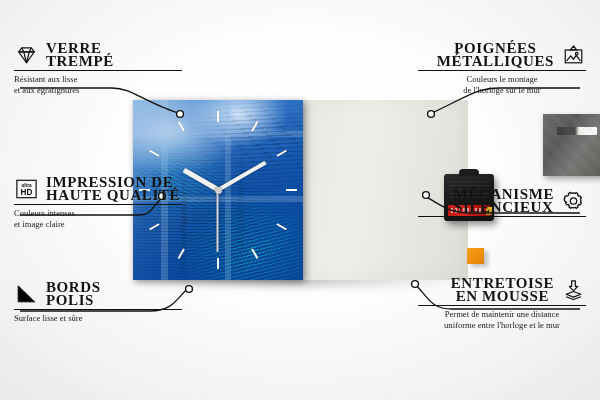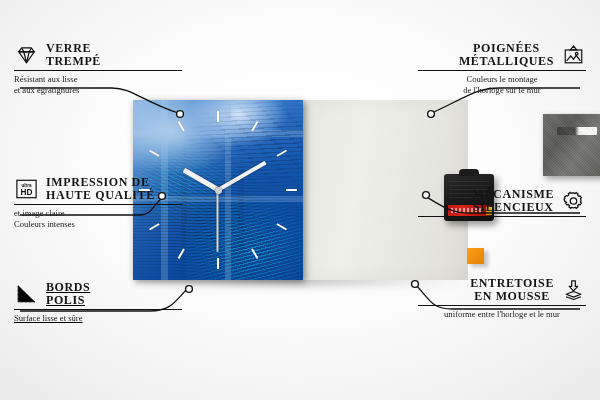--- a/index.html
+++ b/index.html
@@ -118,31 +118,31 @@
     box-shadow:4px 3px 4px rgba(0,0,0,.22);
   }
 
   
   .callout { position:absolute; width:168px; }
   .co-left { text-align:left; }
   .co-right { text-align:center; }
   .co-head { display:flex; align-items:center; gap:7px; }
   .co-right .co-head { flex-direction:row-reverse; }
   .co-title {
-    font-size:12px; font-weight:bold; letter-spacing:.6px; color:#141414;
+    font-size:15px; font-weight:bold; letter-spacing:.6px; color:#141414;
     line-height:12.5px; text-transform:uppercase;
   }
   .co-rule { height:1.4px; background:#111; margin:3px 0 3px; width:100%; }
   .co-sub { font-size:8.6px; color:#1a1a1a; line-height:10.6px; }
   .ico { width:25px; height:22px; flex:0 0 25px; }
   .ico svg { display:block; width:100%; height:100%; }
 
   .c-verre   { left:14px;  top:42px;  }
   .c-impr    { left:14px;  top:176px; }
-  .c-bords   { left:14px;  top:281px;text-decoration:underline; }
+  .c-bords   { left:14px;  top:281px; }
   .c-poign   { left:418px; top:42px;  }
   .c-meca    { left:418px; top:188px; }
   .c-entre   { left:418px; top:277px; }
 
   .wires { position:absolute; inset:0; pointer-events:none; }
 </style>
 </head>
 <body>
 
 <div class="stage">
@@ -250,22 +250,22 @@
           <text x="13" y="18.5" font-family="Liberation Sans, sans-serif" font-size="9" font-weight="bold" text-anchor="middle" fill="#111">HD</text>
         </svg>
       </span>
       <div class="co-title">
         <div>IMPRESSION DE</div>
         <div>HAUTE QUALITÉ</div>
       </div>
     </div>
     <div class="co-rule"></div>
     <div class="co-sub">
+      <div>Couleurs intenses</div>
       <div>et image claire</div>
-      <div>Couleurs intenses</div>
     </div>
   </div>
 
   <div class="callout co-left c-bords">
     <div class="co-head">
       <span class="ico">
         <svg viewBox="0 0 26 24">
             <g stroke="#111" stroke-width="1.25" stroke-linecap="round">
           <path d="M4 3.5L21.5 20.5"></path>
               <path d="M4 8L17 20.5"></path>
@@ -339,17 +339,18 @@
         </g>
           </svg>
       </span>
       <div class="co-title">
         <div>ENTRETOISE</div>
         <div>EN MOUSSE</div>
       </div>
     </div>
     <div class="co-rule"></div>
     <div class="co-sub">
+      <div>Permet de maintenir une distance</div>
       <div>uniforme entre l'horloge et le mur</div>
     </div>
   </div>
 
 </div>
 
 </body></html>

